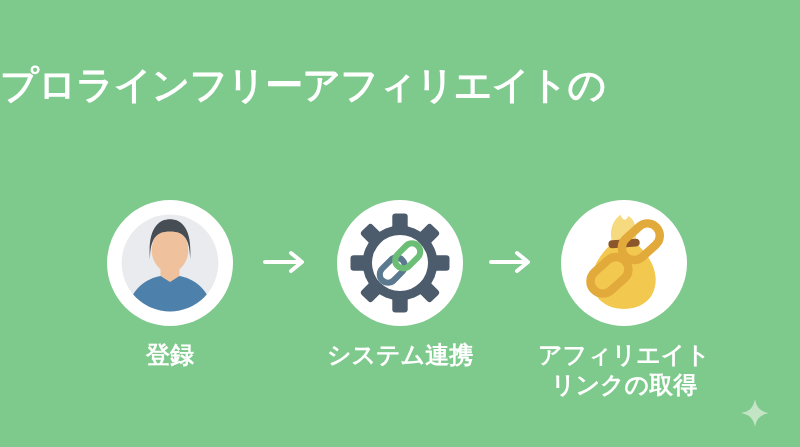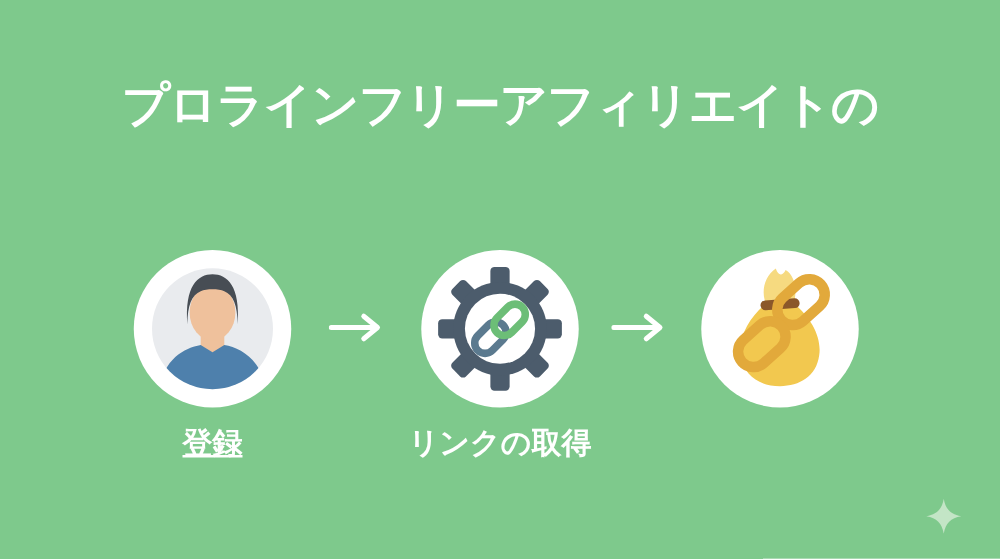--- a/index.html
+++ b/index.html
@@ -10,21 +10,21 @@
     --bag-gold-light:#F6DA80; --bag-tie:#8B572A; --chain-gold:#E2A93B;
     --arrow:#FFFFFF; --sparkle:#CDE9CE;
   }
   *{margin:0;padding:0;box-sizing:border-box;}
   body{font-family:"Liberation Sans","DejaVu Sans",sans-serif;}
   .canvas{
     position:relative;width:800px;height:447px;overflow:hidden;
     background:var(--background);
   }
   .title{
-    position:absolute;top:60px;left:0;width:800px;text-align:center;
+    position:absolute;top:60px;left:0;width:800px;text-align:left;
     color:var(--title-text);font-weight:700;font-size:38px;line-height:50px;
     letter-spacing:-1px;
   }
   .title span{display:block;}
   .circle{
     position:absolute;top:200px;width:126px;height:126px;border-radius:50%;
     background:var(--circle-bg);display:flex;align-items:center;justify-content:center;
   }
   .circle-1{left:107px;}
   .circle-2{left:337px;}
@@ -32,21 +32,21 @@
   .icon-svg{display:block;}
   .arrow{position:absolute;top:249px;width:44px;height:26px;}
   .arrow-1{left:263px;}
   .arrow-2{left:489px;}
   .arrow path{stroke:var(--arrow);stroke-width:4;fill:none;stroke-linecap:round;stroke-linejoin:round;}
   .step-label{
     position:absolute;top:340px;width:240px;text-align:center;
     color:var(--label-text);font-weight:700;font-size:24px;line-height:30px;
     white-space:pre-line;
   }
-  .label-1{left:50px;text-decoration:underline;}
+  .label-1{left:50px;}
   .label-2{left:280px;}
   .label-3{left:504px;}
   .sparkle{position:absolute;left:741px;top:399px;width:28px;height:28px;opacity:.88;}
   .sparkle path{fill:var(--sparkle);}
   
   .f-avatar-bg{fill:var(--avatar-bg);}
   .f-skin{fill:var(--avatar-skin);}
   .f-hair{fill:var(--avatar-hair);}
   .f-shirt{fill:var(--avatar-shirt);}
   .f-gear{fill:var(--gear);}
@@ -115,19 +115,21 @@
     <svg class="icon-svg" width="112" height="112" viewBox="0 0 100 100">
       <path class="f-tuft" d="M41,34 C36,26 38,13 47,7 C49,13 52,12 54,8 C61,12 63,24 59,34 Z"></path>
       <path class="f-bag" d="M40,32 C28,42 20,56 22,69 C24,84 36,91 50,91 C64,91 76,84 78,69 C80,56 72,42 60,32 Z"></path>
       <rect class="f-tie" x="36" y="29" width="28" height="7" rx="3.5" transform="rotate(-4 50 32)"></rect>
       <rect class="s-chain" x="46" y="20" width="38" height="22" rx="11" transform="rotate(-42 65 31)"></rect>
       <rect class="s-chain" x="18" y="50" width="38" height="22" rx="11" transform="rotate(-42 37 61)"></rect>
     </svg>
   </div>
 
   <div class="step-label label-1">登録</div>
-  <div class="step-label label-2">リンクの取得</div>
+  <div class="step-label label-2">システム連携</div>
+  <div class="step-label label-3">アフィリエイト
+リンクの取得</div>
 
   <svg class="sparkle" viewBox="0 0 28 28">
     <path d="M14,0 C15.5,8.5 19.5,12.5 28,14 C19.5,15.5 15.5,19.5 14,28 C12.5,19.5 8.5,15.5 0,14 C8.5,12.5 12.5,8.5 14,0 Z"></path>
   </svg>
 
 </div>
 
 </body></html>

